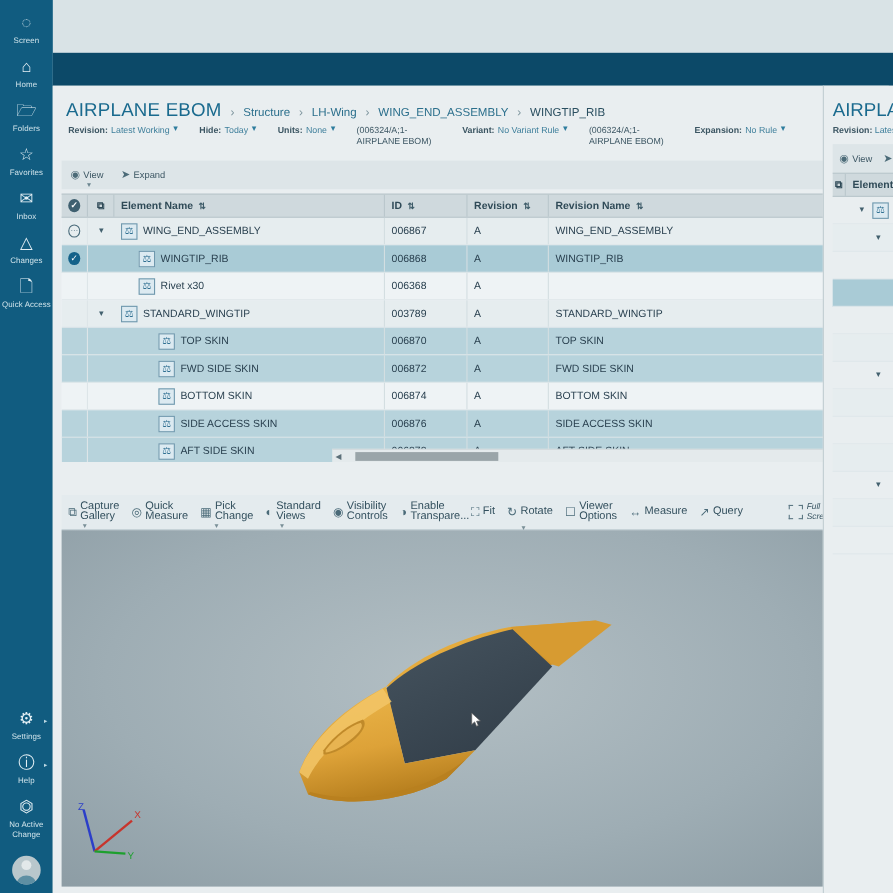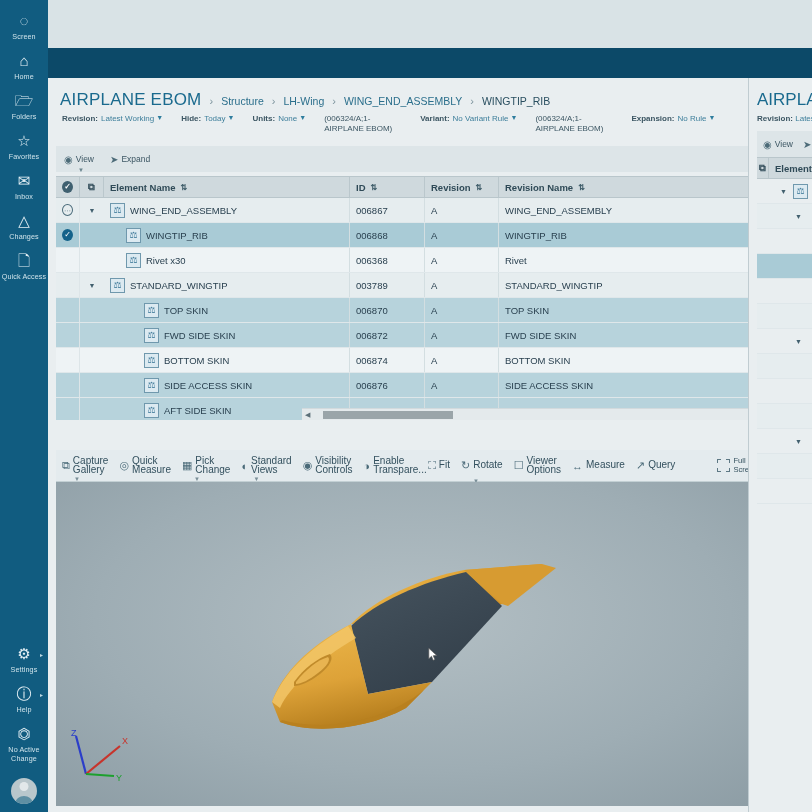--- a/index.html
+++ b/index.html
@@ -192,21 +192,21 @@
     border-bottom: 1px solid #c3d0d4;
   }
   .v3btn {
     display: flex; align-items: center; margin-right: 11px; cursor: pointer;
     position: relative;
   }
   .v3btn .ic { font-size: 11px; color: #4a6a78; margin-right: 3px; }
   .v3btn .tx { font-size: 10px; color: #33505e; line-height: 8.6px; max-width: 44px; }
   .v3btn .dd { position: absolute; left: 12px; top: 19px; font-size: 6px; color: #7a8f98; }
   .v3more { margin-left: auto; font-size: 11px; color: #55707c; letter-spacing: 1px; }
-  .fullscreen { display: flex; align-items: center; margin-right: 16px; cursor: pointer; }
+  .fullscreen { display: flex; align-items: center; margin-right: 16px; cursor: pointer; font-style: italic; }
   .fsic {
     width: 13px; height: 13px; margin-right: 3px; position: relative;
   }
   .fsic span { position: absolute; width: 4px; height: 4px; border: 1px solid #5d7884; }
   .fsic .a { left:0; top:0; border-right:none; border-bottom:none; }
   .fsic .b { right:0; top:0; border-left:none; border-bottom:none; }
   .fsic .c { left:0; bottom:0; border-right:none; border-top:none; }
   .fsic .d { right:0; bottom:0; border-left:none; border-top:none; }
 
   
@@ -438,21 +438,20 @@
 
           <div class="row white">
             <div class="cell c-sel"></div>
             <div class="cell c-tree"></div>
             <div class="cell c-name" style="padding-left:22px;">
               <span class="part-ico">⚖</span>
               <span class="nm">Rivet x30</span>
             </div>
             <div class="cell c-id">006368</div>
             <div class="cell c-rev">A</div>
-            <div class="cell c-rname">Rivet</div>
           </div>
 
           <div class="row alt">
             <div class="cell c-sel"></div>
             <div class="cell c-tree">
                 <span class="twisty">▼</span>
               </div>
             <div class="cell c-name" style="padding-left:6px;">
               <span class="part-ico">⚖</span>
               <span class="nm">STANDARD_WINGTIP</span>

